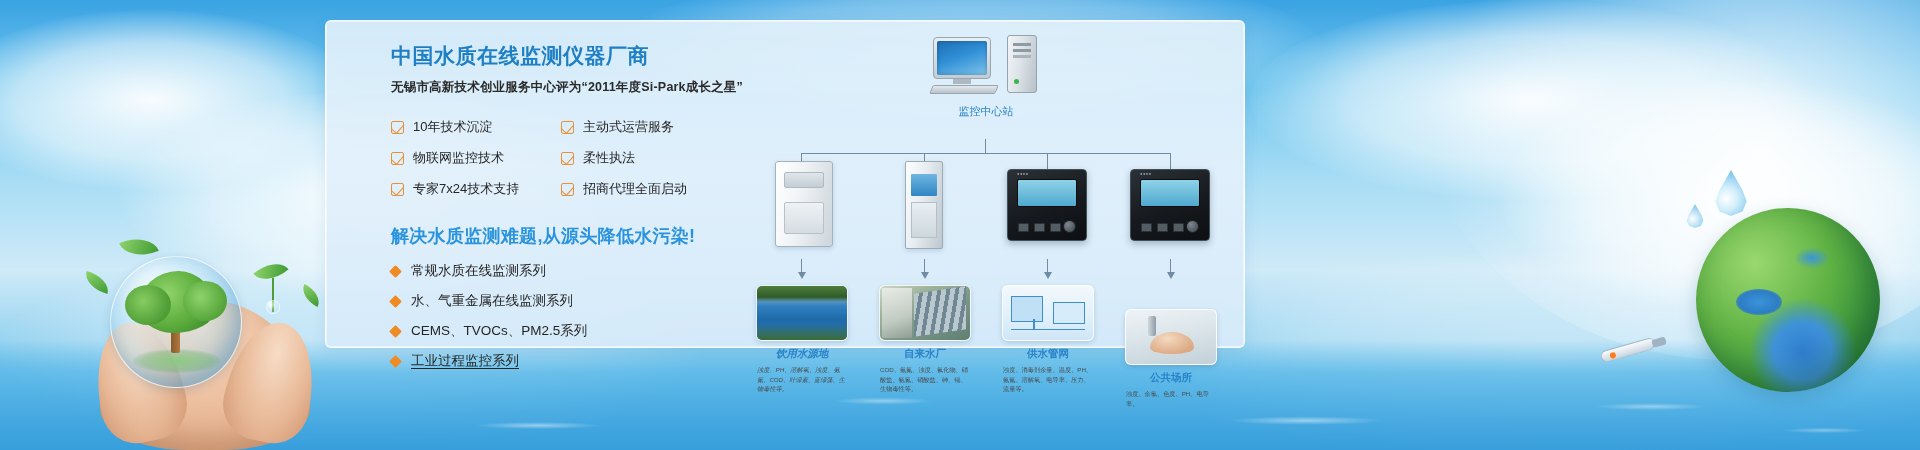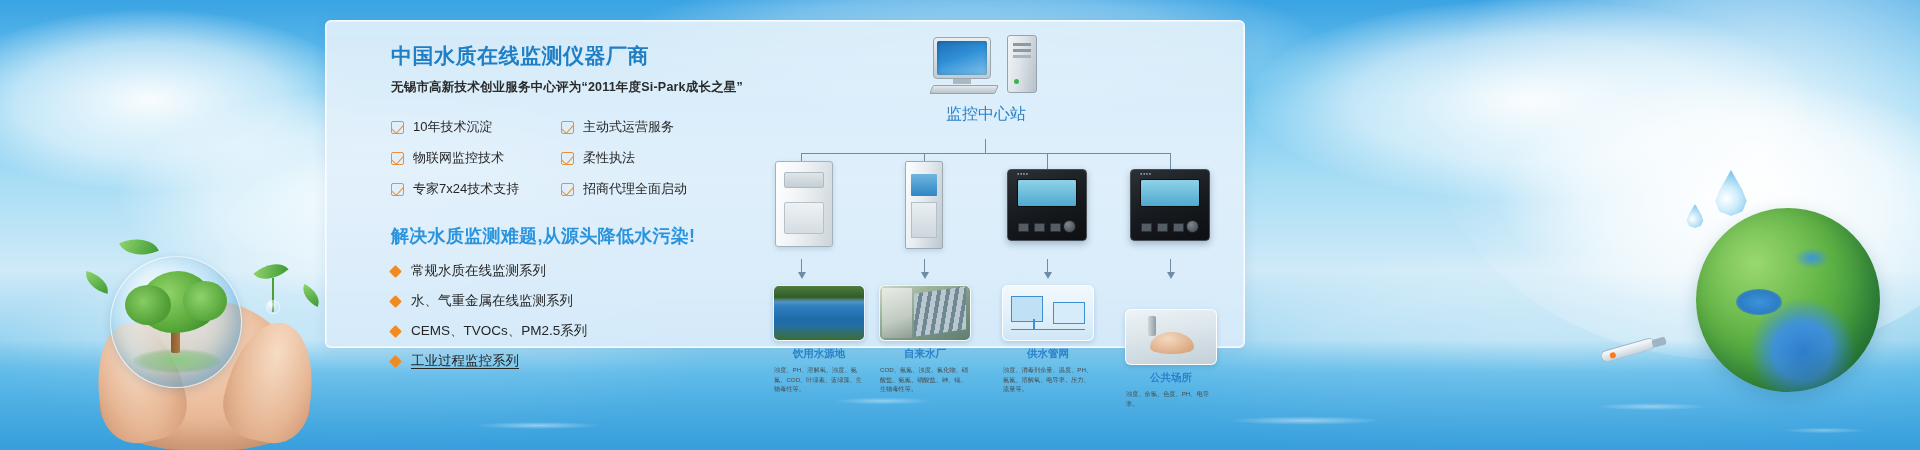--- a/index.html
+++ b/index.html
@@ -241,21 +241,21 @@
     position: absolute; right: 4px; top: 0px; width: 30px; height: 58px;
     background: linear-gradient(100deg,#f2f5f7 0%,#dde3e8 45%,#b7c1c8 100%);
     border-radius: 3px; border: 1px solid #97a3ac;
   }
   .tower:before {
     content: ""; position: absolute; left: 5px; top: 7px; width: 18px; height: 3px;
     background: #8d9aa3; box-shadow: 0 6px 0 #8d9aa3, 0 12px 0 #aab4bb;
   }
   .tower-led { position: absolute; left: 6px; bottom: 8px; width: 5px; height: 5px; border-radius: 50%; background: #3bb54a; }
   .center-label {
-    margin-top: 7px; font-size: 16px; color: #2a82c8; white-space: nowrap;
+    margin-top: 7px; font-size: 11px; color: #2a82c8; white-space: nowrap;
   }
 
   
   .connectors { position: absolute; left: 0; top: 108px; width: 470px; height: 34px; }
   .conn-vert-main { position: absolute; left: 229px; top: 0; width: 1px; height: 14px; background: #6f8ca3; }
   .conn-horiz { position: absolute; left: 45px; top: 14px; width: 370px; height: 1px; background: #6f8ca3; }
   .conn-drop { position: absolute; top: 14px; width: 1px; height: 18px; background: #6f8ca3; }
   .cd1 { left: 45px; }  .cd2 { left: 168px; } .cd3 { left: 291px; } .cd4 { left: 414px; }
 
   
@@ -322,21 +322,21 @@
   .arrow:after {
     content: ""; position: absolute; left: -3.5px; bottom: -6px;
     border-left: 4px solid transparent; border-right: 4px solid transparent;
     border-top: 7px solid #6f8ca3;
   }
   .a1 { left: 45px; } .a2 { left: 168px; } .a3 { left: 291px; } .a4 { left: 414px; }
 
   
   .photos { position: absolute; left: 0; top: 254px; width: 470px; }
   .photo-card { position: absolute; width: 92px; text-align: center; }
-  .pc1 { left: 17px; } .pc2 { left: 123px; } .pc3 { left: 246px; } .pc4 { left: 369px; margin-top: 24px; }
+  .pc1 { left: 0px; font-style: italic; } .pc2 { left: 123px; } .pc3 { left: 246px; } .pc4 { left: 369px; margin-top: 24px; }
   .photo-thumb {
     width: 92px; height: 56px; border-radius: 6px; overflow: hidden;
     border: 1px solid rgba(255,255,255,.9);
     box-shadow: 0 2px 5px rgba(30,80,130,.2);
     position: relative;
   }
   
   .thumb-river {
     background:
       linear-gradient(180deg,#8fb8d8 0%,#6fa3c8 22%, #2f7fbf 38%, #1f6aa8 62%, #2a78b4 100%);

